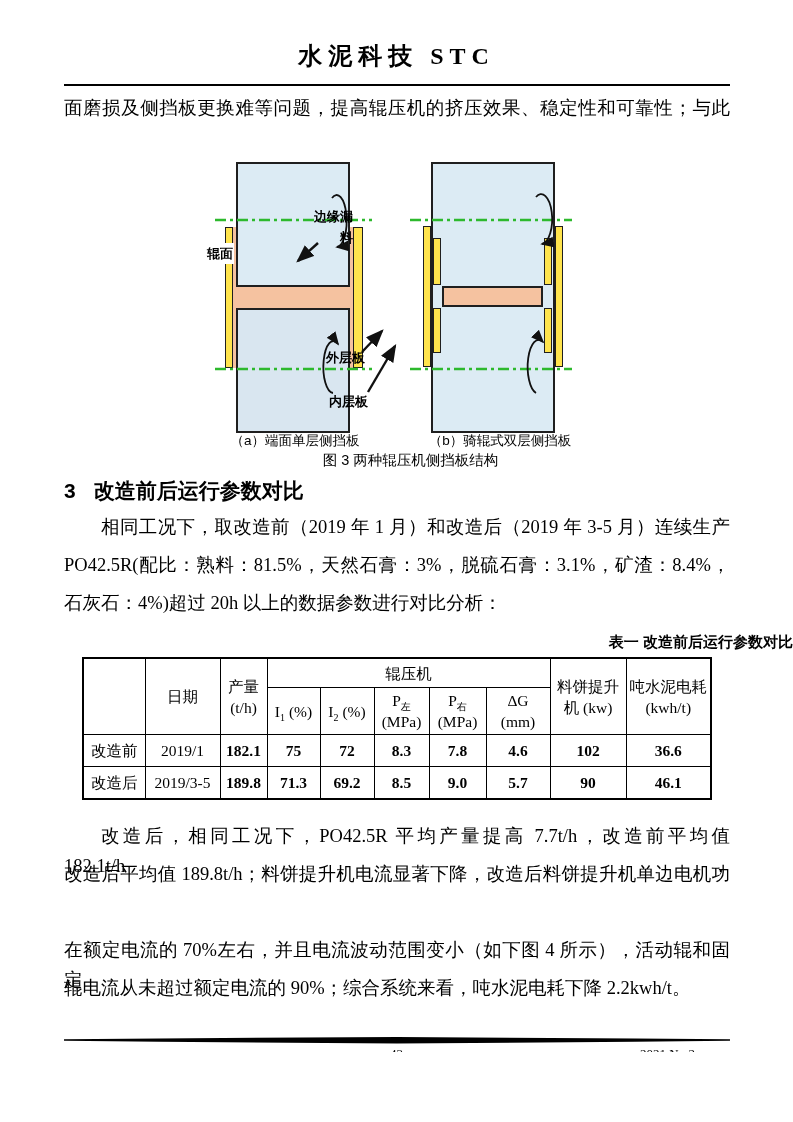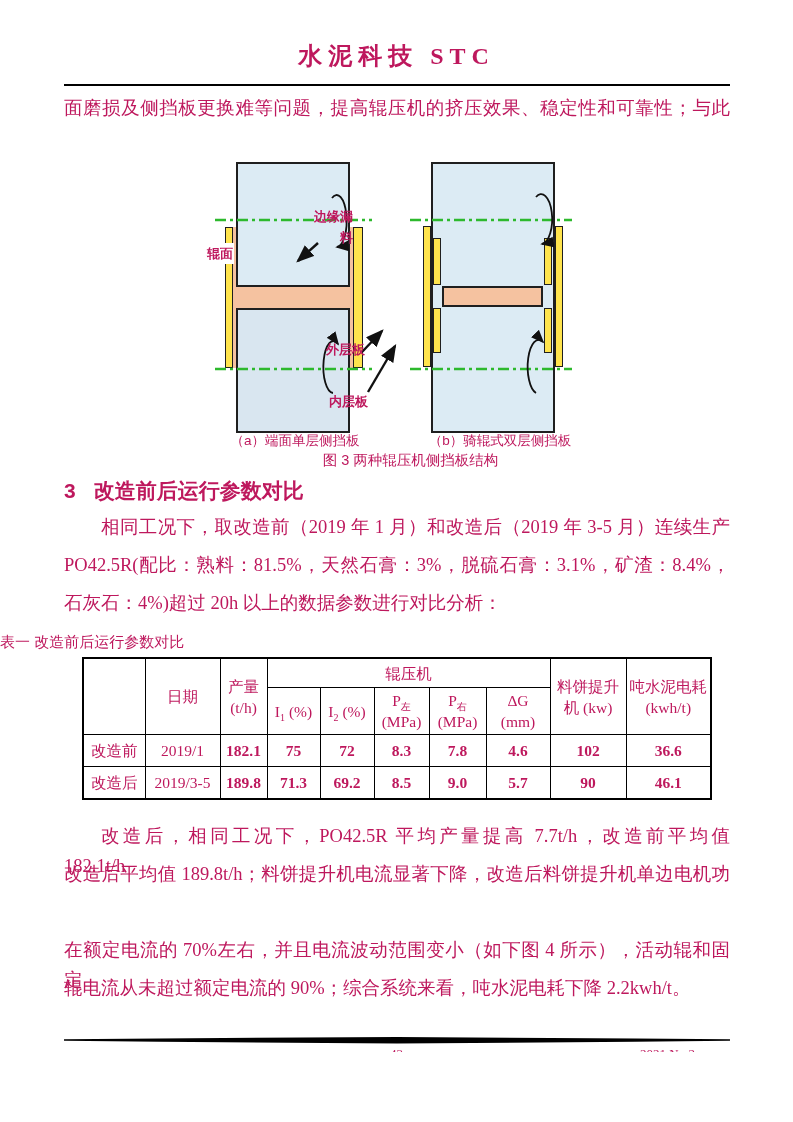--- a/index.html
+++ b/index.html
@@ -1,17 +1,17 @@
 <!DOCTYPE html>
 <html><head>
 <meta charset="utf-8">
 <style>
   html,body{margin:0;padding:0;background:#ffffff;}
   .page{position:relative;width:793px;height:1052px;background:#fff;overflow:hidden;
-        font-family:"Liberation Serif","DejaVu Serif",serif;color:#be185d;}
+        font-family:"Liberation Serif","DejaVu Serif",serif;color:#000000;}
 
   
   .journal-title{position:absolute;top:40px;left:0;right:0;text-align:center;
                  font-size:24px;font-weight:bold;letter-spacing:6px;}
   .header-rule{position:absolute;top:84px;left:64px;width:666px;height:2px;background:#000;}
 
   
   .bline{position:absolute;left:64px;width:666px;font-size:18.5px;line-height:30px;}
   .full{text-align:justify;text-align-last:justify;}
   .short{text-align:left;}
@@ -34,22 +34,22 @@
   .fig-caption{position:absolute;top:451px;left:0;right:0;text-align:center;
                font-family:"Liberation Sans","DejaVu Sans",sans-serif;font-size:14.5px;margin-left:28px;}
 
   
   .section-heading{position:absolute;top:477px;left:64px;
                    font-family:"Liberation Sans","DejaVu Sans",sans-serif;
                    font-size:21px;font-weight:bold;}
   .section-heading .sn{margin-right:18px;}
 
   
-  .table-title{position:absolute;top:633px;left:0;right:0;text-align:left;
-               font-family:"Liberation Sans","DejaVu Sans",sans-serif;font-size:15px;font-weight:400;}
+  .table-title{position:absolute;top:633px;left:0;right:0;text-align:right;
+               font-family:"Liberation Sans","DejaVu Sans",sans-serif;font-size:15px;font-weight:700;}
   table.params{position:absolute;left:82px;top:657px;border-collapse:collapse;
                border:2px solid #000;table-layout:fixed;
                font-size:15.5px;text-align:center;}
   table.params th,table.params td{border:1px solid #000;padding:0;font-weight:normal;
                text-align:center;vertical-align:middle;line-height:21px;}
   table.params tr.h1 th{height:28px;}
   table.params tr.h2 th{height:46px;}
   table.params tr.data td{height:31px;}
   table.params .num{font-weight:bold;}
   table.params sub{font-size:10px;line-height:0;}
@@ -104,21 +104,21 @@
       <path d="M 536 37 A 11 25 0 1 1 542 84" fill="none" stroke="#111" stroke-width="1.8" marker-end="url(#ah)"></path>
       <path d="M 536 233 A 11 27 0 1 1 543 182" fill="none" stroke="#111" stroke-width="1.8" marker-end="url(#ah)"></path>
 
       <line x1="318" y1="83" x2="298" y2="101" stroke="#111" stroke-width="2.4" marker-end="url(#ah)"></line>
       <line x1="362" y1="192" x2="382" y2="171" stroke="#111" stroke-width="2.4" marker-end="url(#ah)"></line>
       <line x1="368" y1="232" x2="395" y2="186" stroke="#111" stroke-width="2.4" marker-end="url(#ah)"></line>
     </svg>
 
     <div class="figlabel wbg" style="left:206px;top:83px;">辊面</div>
     <div class="figlabel" style="left:309px;top:46px;width:44px;text-align:right;">边缘漏料</div>
-    <div class="figlabel" style="left:326px;top:179px;text-align:right;">外层板</div>
+    <div class="figlabel" style="left:326px;top:187px;text-align:right;">外层板</div>
     <div class="figlabel" style="left:329px;top:231px;">内层板</div>
 
     <div class="subcap" style="left:210px;">（a）端面单层侧挡板</div>
     <div class="subcap" style="left:415px;">（b）骑辊式双层侧挡板</div>
   </div>
 
   <div class="fig-caption">图 3 两种辊压机侧挡板结构</div>
 
   <div class="section-heading">
     <span class="sn">3</span><span>改造前后运行参数对比</span>

